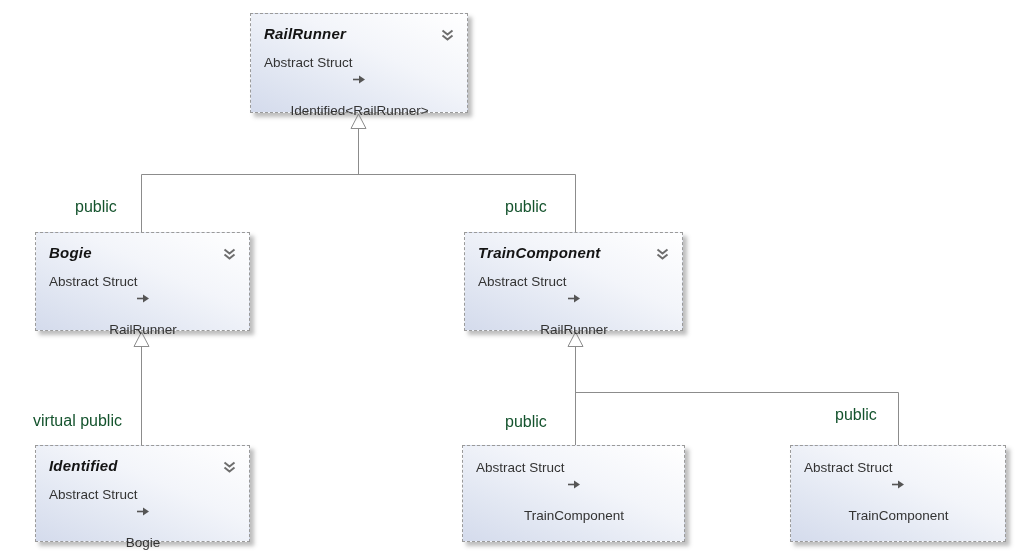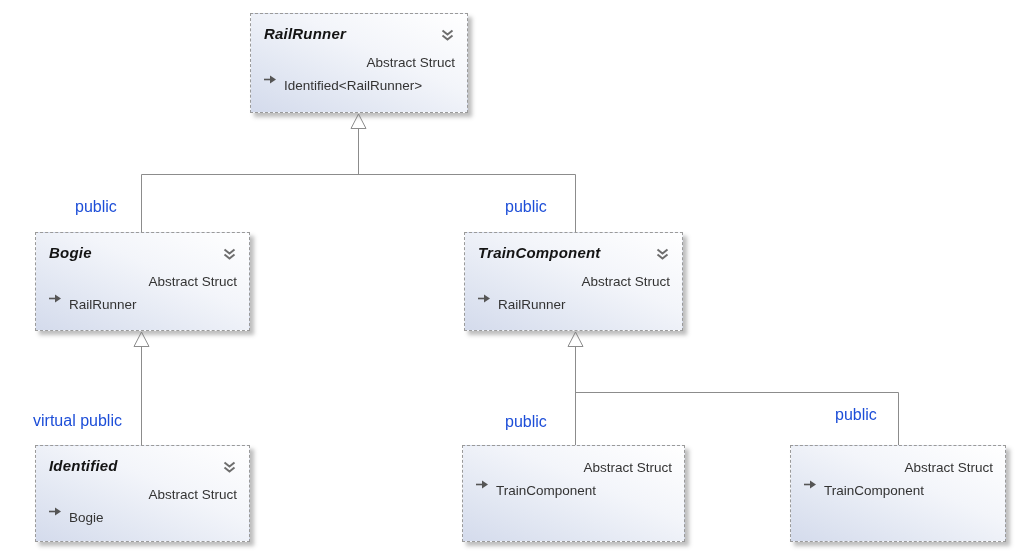--- a/index.html
+++ b/index.html
@@ -11,24 +11,24 @@
   .node{
     position:absolute;z-index:2;box-sizing:border-box;
     border:1px dashed #9a9a9a;
     background:linear-gradient(to bottom left,#ffffff 0%,#f3f5fa 40%,#e3e8f3 70%,#d4dbec 100%);
     box-shadow:4px 4px 4px rgba(110,110,110,0.45);
     padding:10px 12px 8px 13px;
   }
   .node-header{display:flex;justify-content:space-between;align-items:flex-start;line-height:20px;margin-bottom:4px;}
   .node-title{font-size:15px;font-weight:bold;font-style:italic;color:#141414;letter-spacing:.2px;white-space:nowrap;}
   .chevron{margin-top:3px;flex:0 0 auto;cursor:pointer;}
-  .node-kind{font-size:13.5px;color:#333333;line-height:23px;white-space:nowrap;text-align:right;}
-  .node-base{font-size:13.5px;color:#333333;line-height:23px;display:flex;align-items:flex-start;gap:7px;white-space:nowrap;}
+  .node-kind{font-size:13.5px;color:#333333;line-height:23px;white-space:nowrap;}
+  .node-base{font-size:13.5px;color:#333333;line-height:23px;display:flex;align-items:center;gap:14px;white-space:nowrap;flex-direction:column;}
   .base-arrow{display:inline-flex;flex:0 0 auto;}
-  .edge-label{position:absolute;z-index:2;font-size:16px;color:#1d4ed8;white-space:nowrap;}
+  .edge-label{position:absolute;z-index:2;font-size:16px;color:#14532d;white-space:nowrap;}
 </style>
 </head>
 <body>
 
 <div class="canvas">
 
   <svg class="connectors" viewBox="0 0 1020 560">
 
     <polygon points="358.5,114 351,128.5 366,128.5" fill="#ffffff" stroke="#8c8c8c" stroke-width="1"></polygon>
     <line x1="358.5" y1="128.5" x2="358.5" y2="174.5" stroke="#8c8c8c" stroke-width="1"></line>

